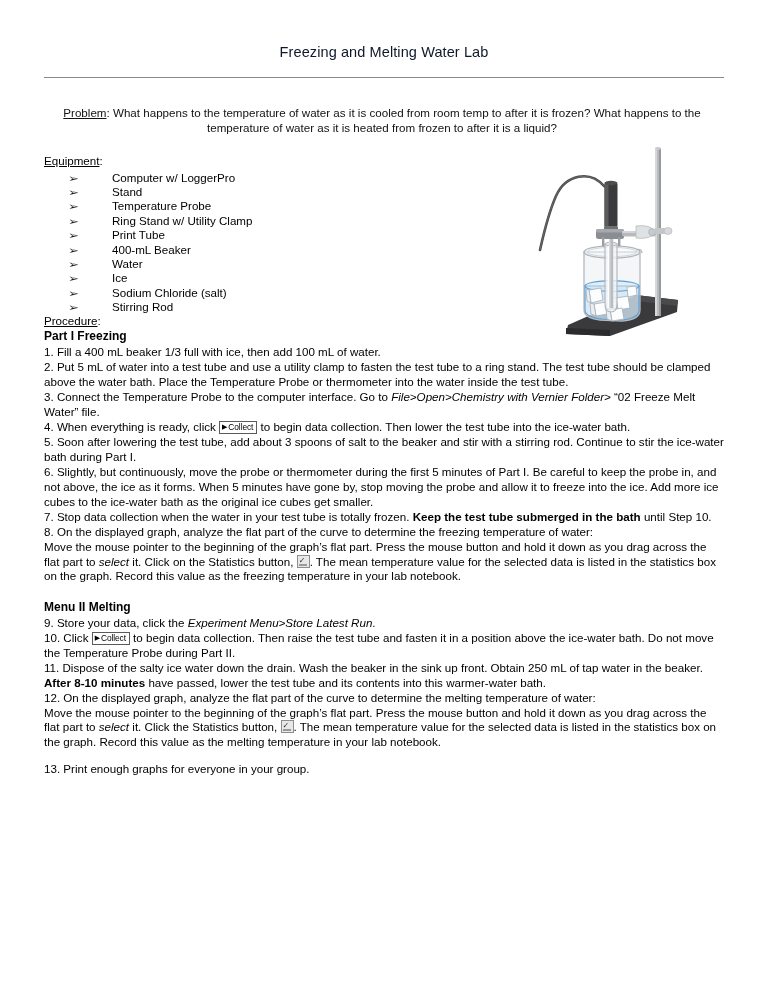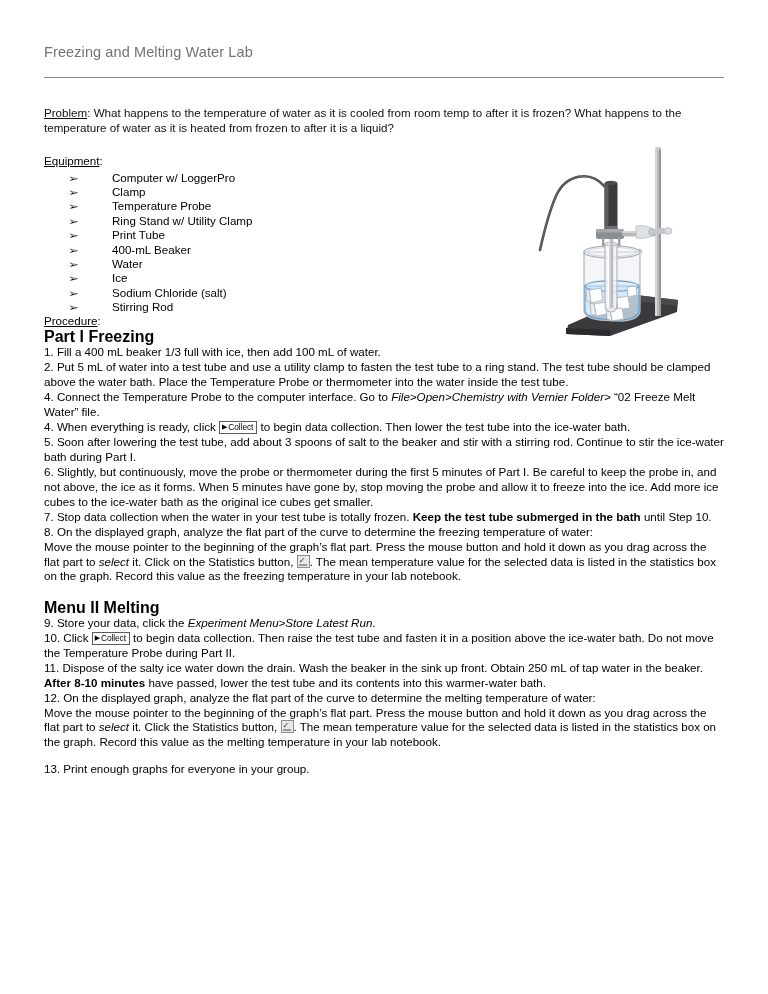--- a/index.html
+++ b/index.html
@@ -24,38 +24,38 @@
   }
   .content {
     position: absolute;
     left: 44px;
     top: 0;
     width: 680px;
   }
 
   
   .doc-title {
-    text-align: left;
+    text-align: center;
     font-size: 14.5px;
     margin-top: 44px;
     letter-spacing: 0.1px;
-    color: #737373;
+    color: #0f172a;
   }
   .title-rule {
     margin-top: 17px;
     border: 0;
     border-top: 1.6px solid #8a8a8a;
     width: 100%;
   }
 
   
   .para {
     font-size: 11.6px;
     line-height: 14.6px;
-    text-align: left;
+    text-align: center;
     color: #111111;
   }
   .u { text-decoration: underline; }
   .b { font-weight: bold; text-align: right; }
   .i { font-style: italic; }
 
   .block-problem { margin-top: 28px; width: 676px; }
   .block-equipment { margin-top: 19px; }
 
   
@@ -79,21 +79,21 @@
     font-family: "DejaVu Sans", sans-serif;
     font-size: 10.5px;
     color: #1a1a1a;
     transform: scaleX(1.25);
   }
 
   
   .block-procedure { width: 680px; }
   .proc-head { font-size: 11.6px; line-height: 14.6px; }
   .part-head {
-    font-size: 16px;
+    font-size: 12px;
     font-weight: bold;
     line-height: 15.2px;
   }
   .step {
     font-size: 11.6px;
     line-height: 14.75px;
     margin-top: 0.5px;
   }
   .step-gap { margin-top: 12.5px; }
   .part2-gap { margin-top: 16px; }
@@ -241,21 +241,21 @@
 
     <div class="doc-title">Freezing and Melting Water Lab</div>
     <hr class="title-rule">
 
     <div class="para block-problem"><span class="u">Problem</span><span>: </span><span>What happens to the temperature of water as it is cooled from room temp to after it is frozen?  What happens to the temperature of water as it is heated from frozen to after it is a liquid?</span></div>
 
     <div class="block-equipment">
       <div class="eq-label"><span class="u">Equipment</span><span>:</span></div>
       <ul class="eq-list">
         <li><span class="bullet">➢</span><span>Computer w/ LoggerPro</span></li>
-        <li><span class="bullet">➢</span><span>Clamp</span></li>
+        <li><span class="bullet">➢</span><span>Stand</span></li>
         <li><span class="bullet">➢</span><span>Temperature Probe</span></li>
         <li><span class="bullet">➢</span><span>Ring Stand w/ Utility Clamp</span></li>
         <li><span class="bullet">➢</span><span>Print Tube</span></li>
         <li><span class="bullet">➢</span><span>400-mL Beaker</span></li>
         <li><span class="bullet">➢</span><span>Water</span></li>
         <li><span class="bullet">➢</span><span>Ice</span></li>
         <li><span class="bullet">➢</span><span>Sodium Chloride (salt)</span></li>
         <li><span class="bullet">➢</span><span>Stirring Rod</span></li>
       </ul>
     </div>
@@ -263,21 +263,21 @@
     <div class="block-procedure">
 
       <div class="proc-head"><span class="u">Procedure</span><span>:</span></div>
 
       <div class="part-head">Part I  Freezing</div>
 
       <div class="step">1.  Fill a 400 mL beaker 1/3 full with ice, then add 100 mL of water.</div>
 
       <div class="step">2.  Put 5 mL of water into a test tube and use a utility clamp to fasten the test tube to a ring stand. The test tube should be clamped above the water bath. Place the Temperature Probe or thermometer into the water inside the test tube.</div>
 
-      <div class="step"><span>4.  Connect the Temperature Probe to the computer interface. Go to </span><span class="i">File&gt;Open&gt;Chemistry with Vernier Folder&gt;</span><span> “02 Freeze Melt Water” file.</span></div>
+      <div class="step"><span>3.  Connect the Temperature Probe to the computer interface. Go to </span><span class="i">File&gt;Open&gt;Chemistry with Vernier Folder&gt;</span><span> “02 Freeze Melt Water” file.</span></div>
 
       <div class="step"><span>4.  When everything is ready, click </span><span class="collect-btn"><span class="tri">▶</span><span>Collect</span></span><span> to begin data collection. Then lower the test tube into the ice-water bath.</span></div>
 
       <div class="step">5.  Soon after lowering the test tube, add about 3 spoons of salt to the beaker and stir with a stirring rod. Continue to stir the ice-water bath during Part I.</div>
 
       <div class="step">6.  Slightly, but continuously, move the probe or thermometer during the first 5 minutes of Part I. Be careful to keep the probe in, and not above, the ice as it forms. When 5 minutes have gone by, stop moving the probe and allow it to freeze into the ice. Add more ice cubes to the ice-water bath as the original ice cubes get smaller.</div>
 
       <div class="step"><span>7.  Stop data collection when the water in your test tube is totally frozen.  </span><span class="b">Keep the test tube submerged in the bath</span><span> until Step 10.</span></div>
 
       <div class="step"><span>8.  On the displayed graph, analyze the flat part of the curve to determine the freezing temperature of water:</span><br><span>Move the mouse pointer to the beginning of the graph’s flat part. Press the mouse button and hold it down as you drag across the flat part to </span><span class="i">select</span><span> it.  Click on the Statistics button, </span><span class="stats-btn"><span class="sb-glyph">✓</span><span class="sb-base"></span></span><span>. The mean temperature value for the selected data is listed in the statistics box on the graph. Record this value as the freezing temperature in your lab notebook.</span></div>

